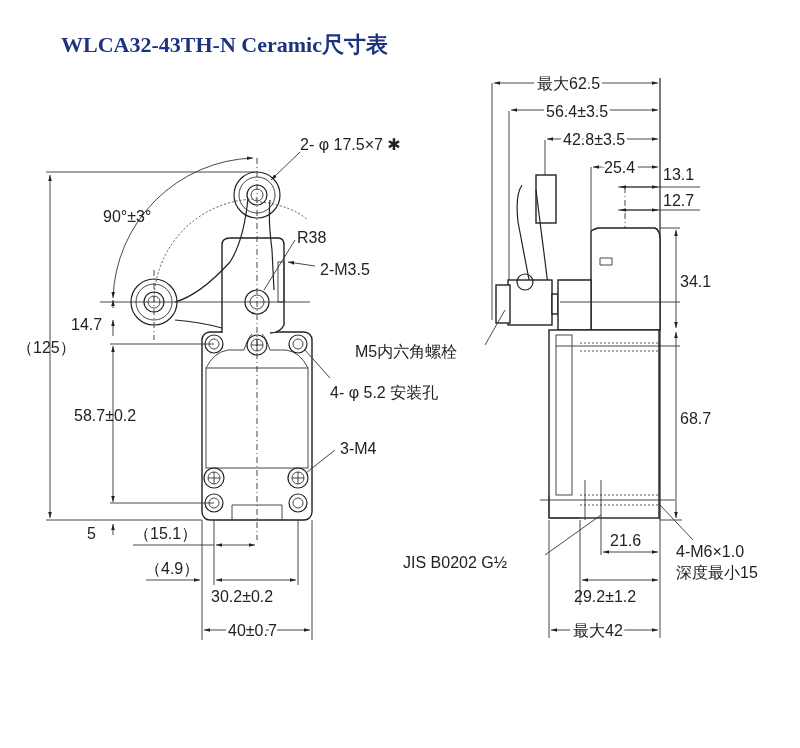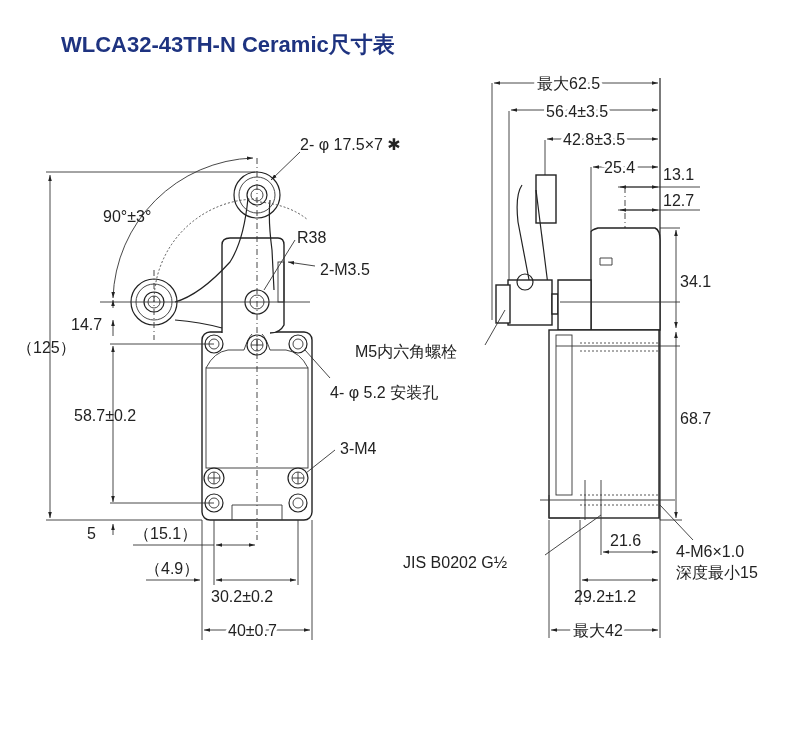--- a/index.html
+++ b/index.html
@@ -1,19 +1,19 @@
 <!DOCTYPE html>
 <html><head>
 <meta charset="utf-8">
 <style>
   html, body { margin: 0; padding: 0; background: #ffffff; }
   body { width: 800px; height: 748px; position: relative; overflow: hidden; }
   .title {
     position: absolute; left: 61px; top: 30px;
-    font-family: Liberation Sans, sans-serif;
+    font-family: Liberation Serif, serif;
     font-weight: bold; font-size: 22px; color: #1e3380; letter-spacing: 0px;
   }
   svg { position: absolute; left: 0; top: 0; }
   svg text { font-family: "Liberation Sans", "DejaVu Sans", sans-serif; font-size: 16px; fill: #222; }
   .ln { stroke: #222; stroke-width: 1.2; fill: none; }
   .thin { stroke: #333; stroke-width: 0.9; fill: none; }
   .dash { stroke: #333; stroke-width: 0.9; fill: none; stroke-dasharray: 6 3 1 3; }
   .dot { stroke: #444; stroke-width: 0.9; fill: none; stroke-dasharray: 2 2; }
   .body { stroke: #222; stroke-width: 1.4; fill: #fff; }
   .arr { fill: #222; }

